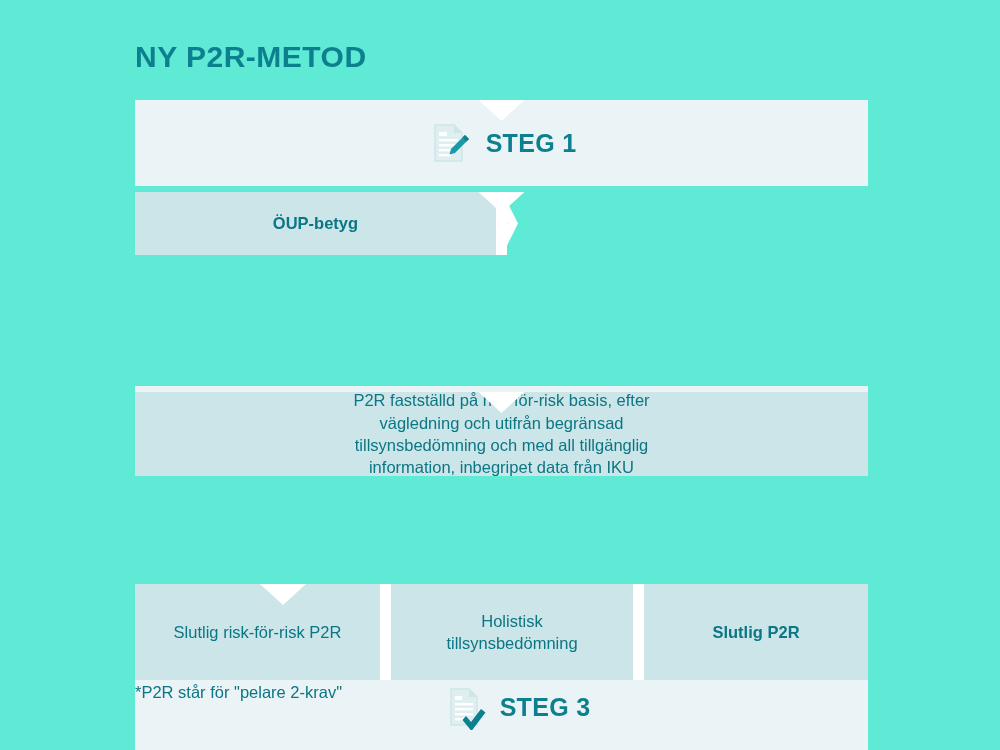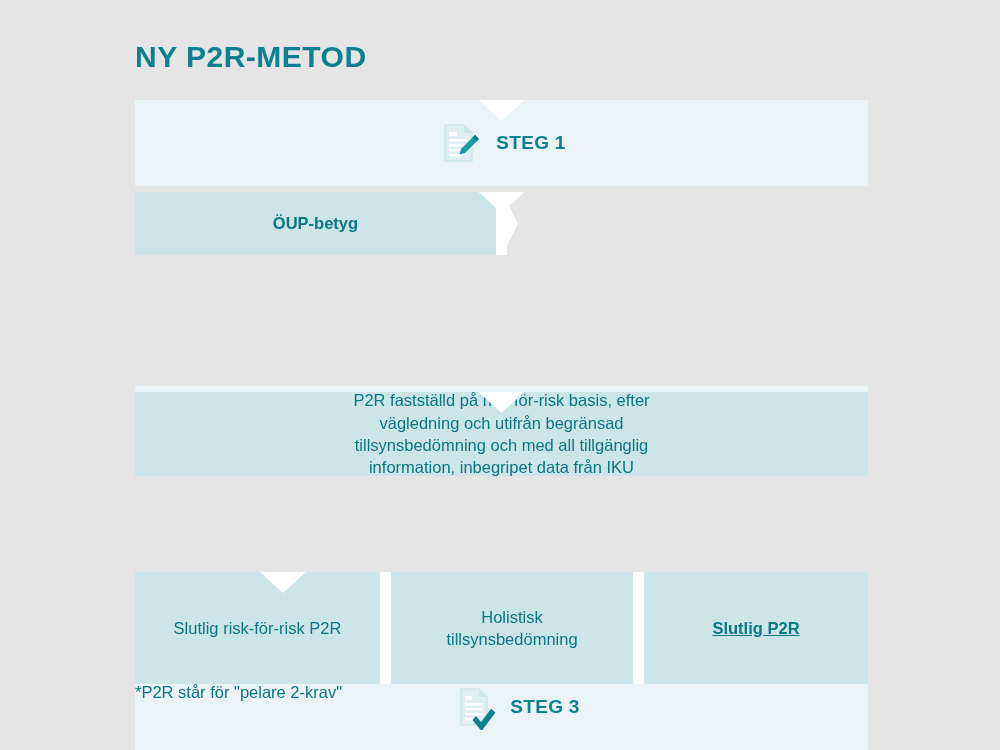--- a/index.html
+++ b/index.html
@@ -8,21 +8,21 @@
     width: 1000px;
     height: 750px;
     background: #ffffff;
     font-family: "Liberation Sans", sans-serif;
   }
 
   #canvas {
     position: relative;
     width: 1000px;
     height: 750px;
-    background: #e5e5e5;
+    background: #5eead4;
     overflow: hidden;
   }
 
   
   .title {
     position: absolute;
     left: 135px;
     top: 40px;
     font-size: 30px;
     font-weight: bold;
@@ -45,21 +45,21 @@
     position: relative;
   }
 
   .band-header .head-inner {
     display: flex;
     align-items: center;
     gap: 13px;
   }
 
   .step-label {
-    font-size: 19px;
+    font-size: 25px;
     font-weight: bold;
     color: #0d8090;
     letter-spacing: 0.3px;
   }
 
   .icon-wrap {
     width: 46px;
     height: 46px;
     display: block;
   }
@@ -197,24 +197,24 @@
           <rect x="14" y="24" width="18" height="2.4" fill="#ffffff"></rect>
           <rect x="14" y="29" width="18" height="2.4" fill="#ffffff"></rect>
           <rect x="14" y="34" width="11" height="2.4" fill="#ffffff"></rect>
           <path d="M25 32 l5 6 l10 -13 l4.5 3.5 l-14 18.5 l-9 -11 z" fill="#0d8090"></path>
         </svg>
       </span>
       <span class="step-label">STEG 3</span>
     </div>
   </div>
 
-  <div class="row" style="top:572px; height:112px;">
+  <div class="row" style="top:584px; height:96px;">
     <div class="notch" style="left:125px;"></div>
     <div class="cell" style="flex:0 0 245px;">Slutlig risk-för-risk P2R</div>
     <div class="sep"></div>
     <div class="cell" style="flex:0 0 242px; padding:10px 40px;">Holistisk tillsynsbedömning</div>
     <div class="sep"></div>
-    <div class="cell bold" style="flex:1 1 auto;text-decoration:underline;">Slutlig P2R</div>
+    <div class="cell bold" style="flex:1 1 auto;">Slutlig P2R</div>
   </div>
 
   <div class="footnote">*P2R står för "pelare 2-krav"</div>
 
 </div>
 
 </body></html>

